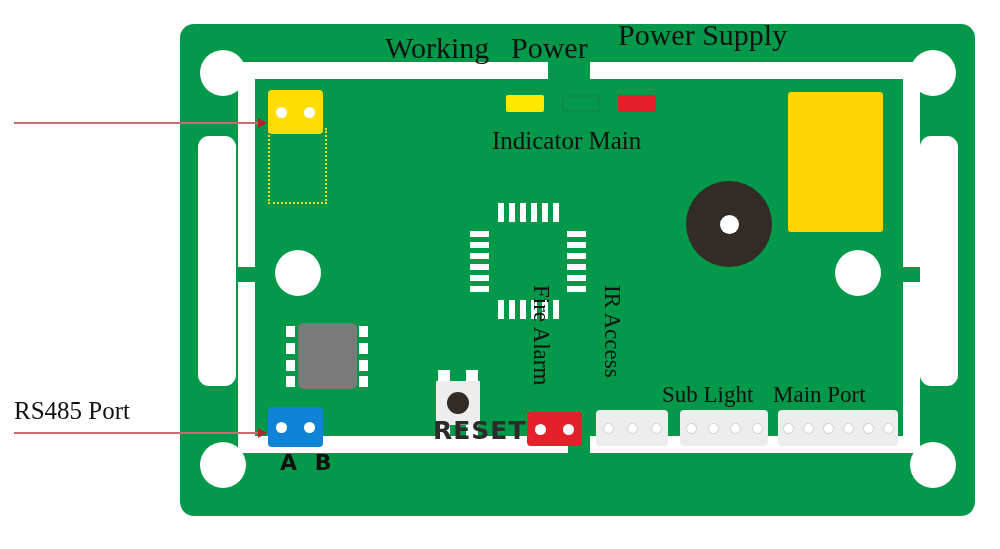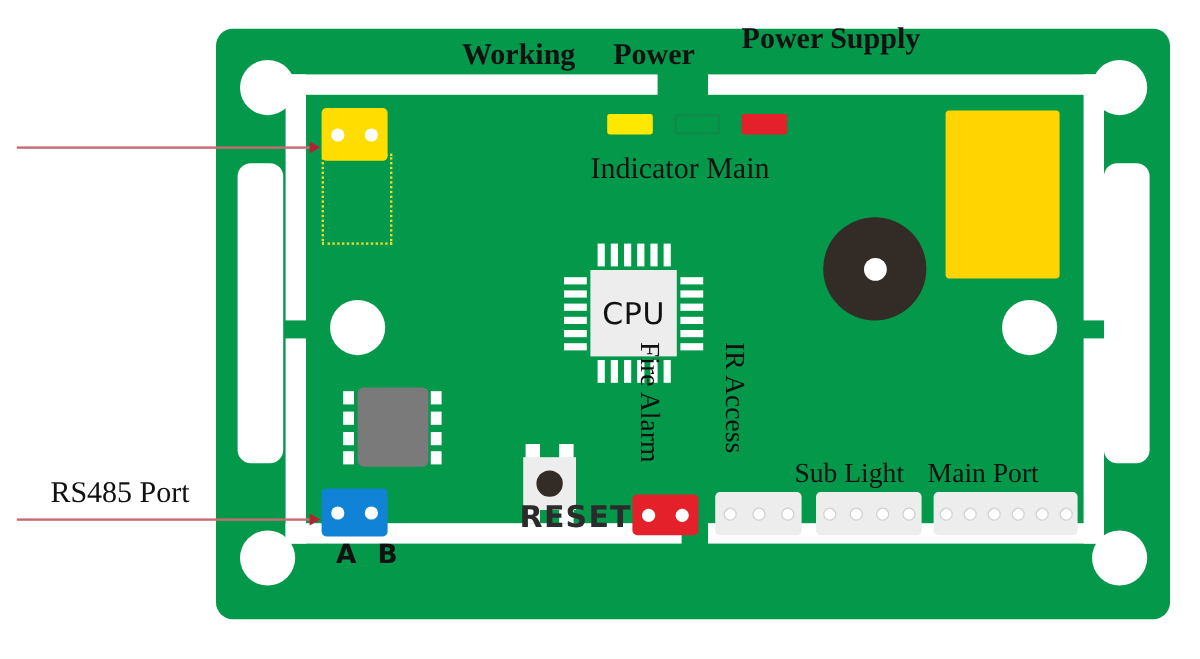--- a/index.html
+++ b/index.html
@@ -64,21 +64,21 @@
   
   .tact{position:absolute;}
   .tact-body{position:absolute;left:11px;top:11px;width:44px;height:44px;
              background:#ededed;display:flex;align-items:center;
              justify-content:center;}
   .tact-btn{width:22px;height:22px;border-radius:50%;background:#332b25;}
   .tact-leg{position:absolute;background:#ffffff;width:12px;height:13px;}
 
   
   .lbl{position:absolute;color:#111111;white-space:nowrap;line-height:1;}
-  .lbl-top{font-size:25px;font-weight:bold;}
+  .lbl-top{font-size:30px;}
   .lbl-mid{font-size:25px;}
   .lbl-port{font-size:23px;}
   .lbl-out{font-size:25px;}
   .lbl-ab{font-family:"DejaVu Sans", sans-serif;font-weight:bold;font-size:22px;
           letter-spacing:5px;color:#111111;}
   .lbl-reset{font-family:"DejaVu Sans", sans-serif;font-weight:bold;font-size:25px;
              letter-spacing:1px;color:#2b2b2b;}
   .lbl-vert{font-size:23px;transform-origin:left top;
             transform:rotate(90deg);}
 
@@ -156,23 +156,20 @@
       <div class="cpu-pin" style="left:2px;top:63px;width:19px;height:6px;"></div>
       <div class="cpu-pin" style="left:2px;top:74px;width:19px;height:6px;"></div>
       <div class="cpu-pin" style="left:2px;top:85px;width:19px;height:6px;"></div>
 
       <div class="cpu-pin" style="left:99px;top:30px;width:19px;height:6px;"></div>
       <div class="cpu-pin" style="left:99px;top:41px;width:19px;height:6px;"></div>
       <div class="cpu-pin" style="left:99px;top:52px;width:19px;height:6px;"></div>
       <div class="cpu-pin" style="left:99px;top:63px;width:19px;height:6px;"></div>
       <div class="cpu-pin" style="left:99px;top:74px;width:19px;height:6px;"></div>
       <div class="cpu-pin" style="left:99px;top:85px;width:19px;height:6px;"></div>
-      <div class="cpu-body">
-        <span class="cpu-label">CPU</span>
-      </div>
     </div>
 
     <div class="soic" style="left:105px;top:299px;width:85px;height:66px;">
       <div class="soic-body"></div>
       <div class="soic-pin" style="left:1px;top:3px;"></div>
       <div class="soic-pin" style="left:1px;top:20px;"></div>
       <div class="soic-pin" style="left:1px;top:37px;"></div>
       <div class="soic-pin" style="left:1px;top:53px;"></div>
       <div class="soic-pin" style="left:74px;top:3px;"></div>
       <div class="soic-pin" style="left:74px;top:20px;"></div>
@@ -237,18 +234,18 @@
   <div class="lbl lbl-port" style="left:773px;top:383px;">Main Port</div>
 
   <div class="lbl lbl-reset" style="left:433px;top:418px;">RESET</div>
 
   <div class="lbl lbl-ab" style="left:280px;top:452px;">A B</div>
 
   <div class="callout" style="left:14px;top:122px;width:252px;">
     <span class="head"></span>
   </div>
 
-  <div class="lbl lbl-out" style="left:42px;top:398px;">RS485 Port</div>
+  <div class="lbl lbl-out" style="left:14px;top:398px;">RS485 Port</div>
   <div class="callout" style="left:14px;top:432px;width:252px;">
     <span class="head"></span>
   </div>
 
 </div>
 
 </body></html>

